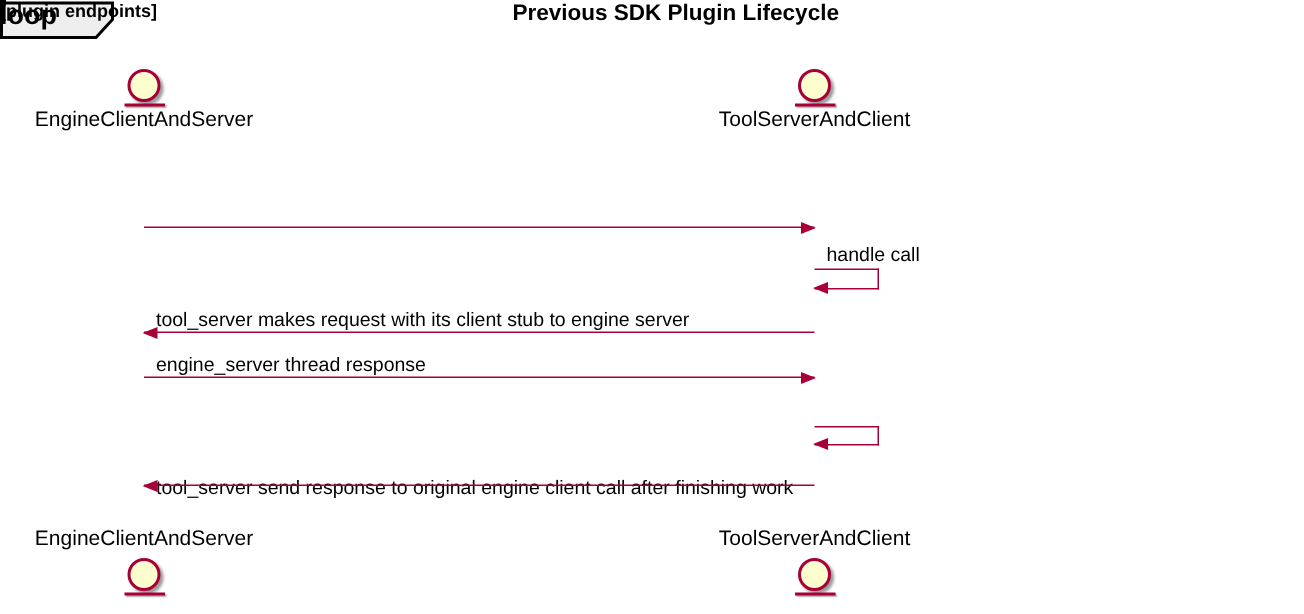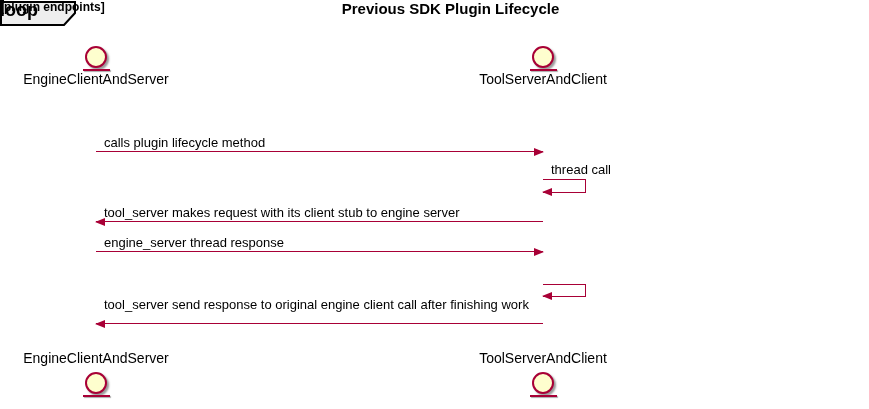--- a/index.html
+++ b/index.html
@@ -76,35 +76,34 @@
   <div class="abs entity-underline" style="left:530px; top:69px;"></div>
   <div class="abs actor-label" style="left:423px; top:71px;">ToolServerAndClient</div>
 
   <div class="abs loop-frame"></div>
   <svg class="abs loop-tab-svg" width="80" height="27">
     <polygon points="1,2 75,2 75,13 64,25 1,25" fill="#EEEEEE" stroke="#000000" stroke-width="2"></polygon>
   </svg>
   <div class="abs loop-label">loop</div>
   <div class="abs loop-condition">[plugin endpoints]</div>
 
-  <div class="abs msg-label" style="left:104px; top:135px;">calls plugin lifecycle method</div>
   <div class="abs arrow right" style="left:96px; top:151px; width:447px;"></div>
 
-  <div class="abs msg-label" style="left:551px; top:162px;">thread call</div>
+  <div class="abs msg-label" style="left:551px; top:162px;">handle call</div>
   <div class="abs self-arrow" style="left:543px; top:179px; width:43px; height:14px;"></div>
 
   <div class="abs msg-label" style="left:104px; top:205px;text-align:right;">tool_server makes request with its client stub to engine server</div>
   <div class="abs arrow left" style="left:96px; top:221px; width:447px;"></div>
 
   <div class="abs msg-label" style="left:104px; top:235px;">engine_server thread response</div>
   <div class="abs arrow right" style="left:96px; top:251px; width:447px;"></div>
 
   <div class="abs self-arrow" style="left:543px; top:284px; width:43px; height:13px;"></div>
 
-  <div class="abs msg-label" style="left:104px; top:297px;">tool_server send response to original engine client call after finishing work</div>
+  <div class="abs msg-label" style="left:104px; top:317px;">tool_server send response to original engine client call after finishing work</div>
   <div class="abs arrow left" style="left:96px; top:323px; width:447px;"></div>
 
   <div class="abs actor-label" style="left:-24px; top:350px;">EngineClientAndServer</div>
   <div class="abs entity-circle" style="left:85px; top:372px;"></div>
   <div class="abs entity-underline" style="left:83px; top:395px;"></div>
 
   <div class="abs actor-label" style="left:423px; top:350px;">ToolServerAndClient</div>
   <div class="abs entity-circle" style="left:532px; top:372px;"></div>
   <div class="abs entity-underline" style="left:530px; top:395px;"></div>
 

